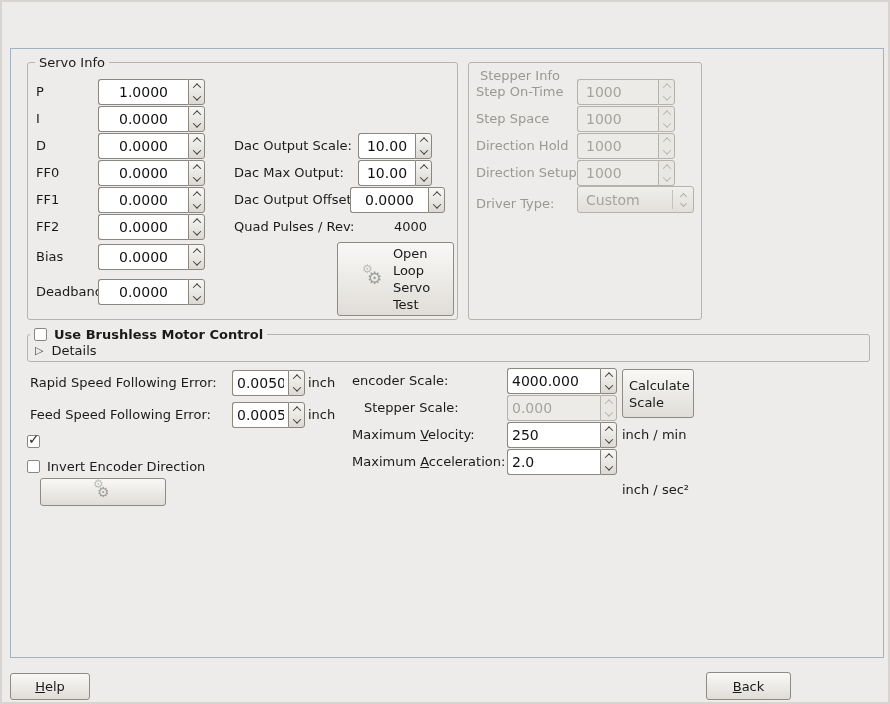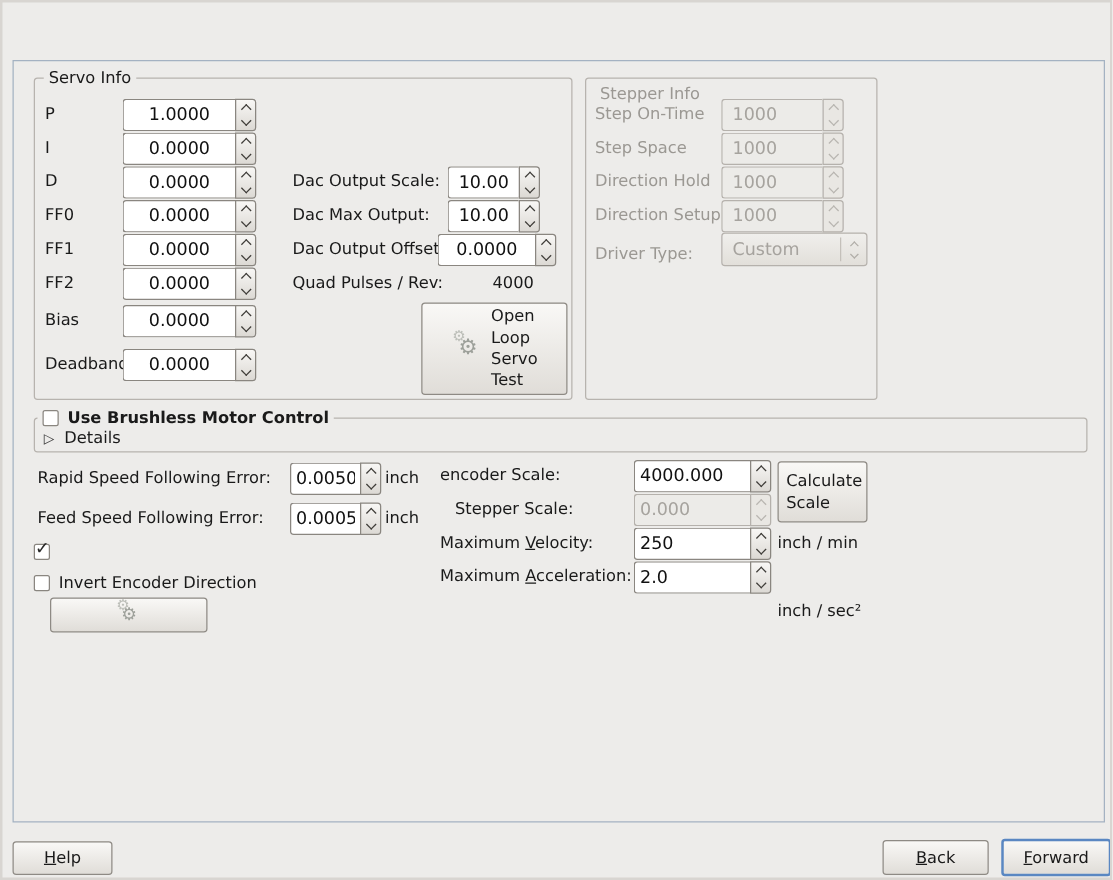--- a/index.html
+++ b/index.html
@@ -313,16 +313,13 @@
 
   <div class="btn" style="left:8px;top:671px;width:80px;height:27px;">
     <span><span class="u">H</span><span>elp</span></span>
   </div>
   <div class="btn" style="left:611px;top:670px;width:84px;height:18px;margin-top:32px;">
     <span><span class="u">C</span><span>ancel</span></span>
   </div>
   <div class="btn" style="left:704px;top:670px;width:85px;height:28px;">
     <span><span class="u">B</span><span>ack</span></span>
   </div>
-  <div class="btn focus" style="left:799px;top:669px;width:88px;height:30px;">
-    <span><span class="u">F</span><span>orward</span></span>
-  </div>
 </div>
 
 </body></html>

